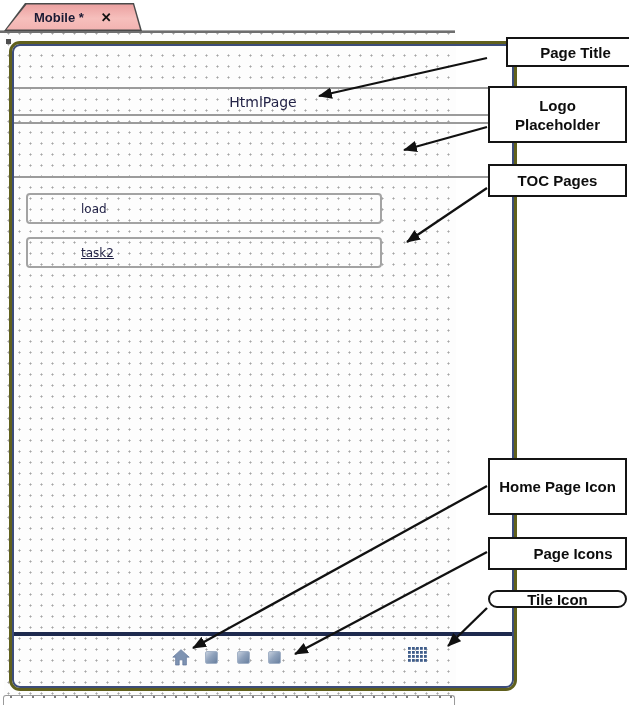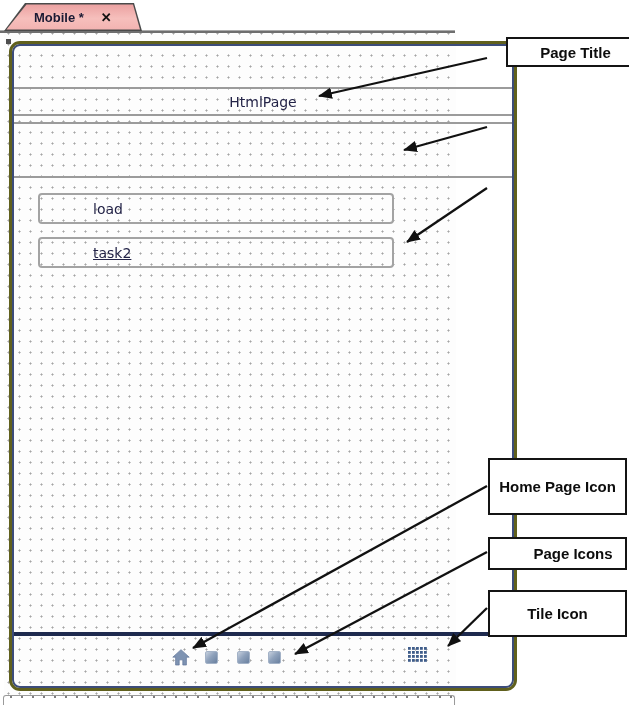--- a/index.html
+++ b/index.html
@@ -36,24 +36,24 @@
     box-shadow:inset 0 0 0 2px #3c4c7a; background:transparent; }
   .handle { position:absolute; left:6px; top:39px; width:5px; height:5px; background:#4e4e4e; }
 
   .sep { position:absolute; left:2px; right:2px; height:2px; background:#9b9b9b; }
   .sep1 { top:43px; } .sep2 { top:70px; } .sep3 { top:78px; } .sep4 { top:132px; }
 
   .page-title { position:absolute; left:2px; right:2px; top:45px; height:25px;
     display:flex; align-items:center; justify-content:center;
     font-family:"DejaVu Sans", sans-serif; font-size:14px; color:#232347; }
 
-  .toc-box { position:absolute; left:26px; width:356px; height:31px;
+  .toc-box { position:absolute; left:14px; width:356px; height:31px;
     border:2px solid #a3a3a3; border-radius:4px;
     display:flex; align-items:center; padding-left:53px;
-    font-family:"DejaVu Sans", sans-serif; font-size:14px; color:#232347; }
+    font-family:"DejaVu Sans", sans-serif; font-size:12px; color:#232347; }
   .toc1 { top:149px; } .toc2 { top:193px;text-decoration:underline; } .toc3 { top:237px; }
 
   .nav-divider { position:absolute; left:2px; right:2px; top:588px; height:4px; background:#1e2a4e; }
 
   .home-icon { position:absolute; left:160px; top:605px; width:18px; height:17px; }
   .sq-icon { position:absolute; top:607px; width:13px; height:13px; border-radius:2px;
     border:1px solid #a3b2c7;
     background:linear-gradient(135deg,#c6d0de 0%,#8fa2bc 45%,#69809f 100%); }
   .sq1 { left:193px; } .sq2 { left:225px; } .sq3 { left:256px; }
   .tile-icon { position:absolute; left:396px; top:603px; width:20px; height:16px; }
@@ -68,21 +68,21 @@
   
   .callout { position:absolute; left:488px; width:139px;
     border:2px solid #141414; background:#fff;
     display:flex; align-items:center; justify-content:center; text-align:center;
     font-weight:bold; font-size:15px; color:#0d0d0d; line-height:19px; }
   .co1 { top:37px;  height:30px;margin-left:18px; }
   .co2 { top:86px;  height:57px; padding:0 15px; }
   .co3 { top:164px; height:33px; }
   .co4 { top:458px; height:57px; padding:0 4px; }
   .co5 { top:537px; height:33px;padding-left:31px; }
-  .co6 { top:590px; height:47px; }
+  .co6 { top:590px; height:18px;border-radius:16px; }
 
   .arrows { position:absolute; left:0; top:0; z-index:10; pointer-events:none; }
 </style>
 </head>
 <body>
 
 <div class="screen">
 
   <div class="tabstrip-line"></div>
   <div class="tab">
@@ -149,20 +149,26 @@
         </g>
       </svg>
     </div>
   </div>
 
   <div class="next-box"></div>
 
   <div class="callout co1">
     <span>Page Title</span>
   </div>
+  <div class="callout co2">
+    <span>Logo Placeholder</span>
+  </div>
+  <div class="callout co3">
+    <span>TOC Pages</span>
+  </div>
   <div class="callout co4">
     <span>Home Page Icon</span>
   </div>
   <div class="callout co5">
     <span>Page Icons</span>
   </div>
   <div class="callout co6">
     <span>Tile Icon</span>
   </div>
 

